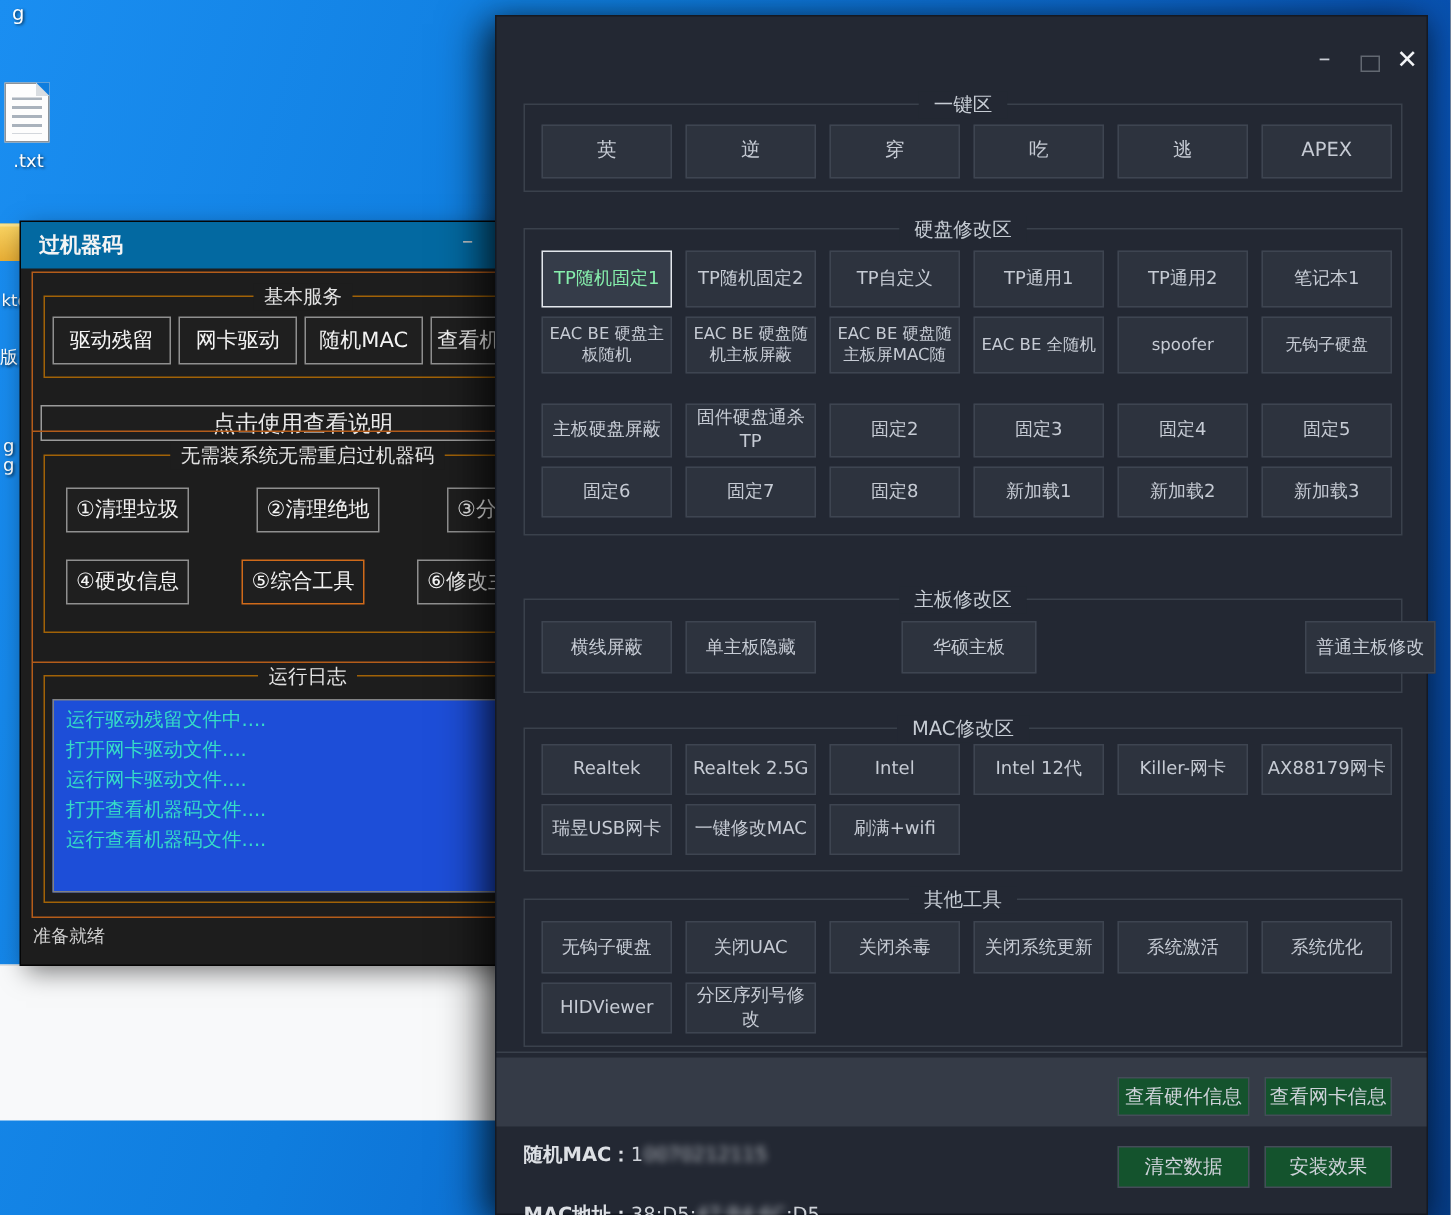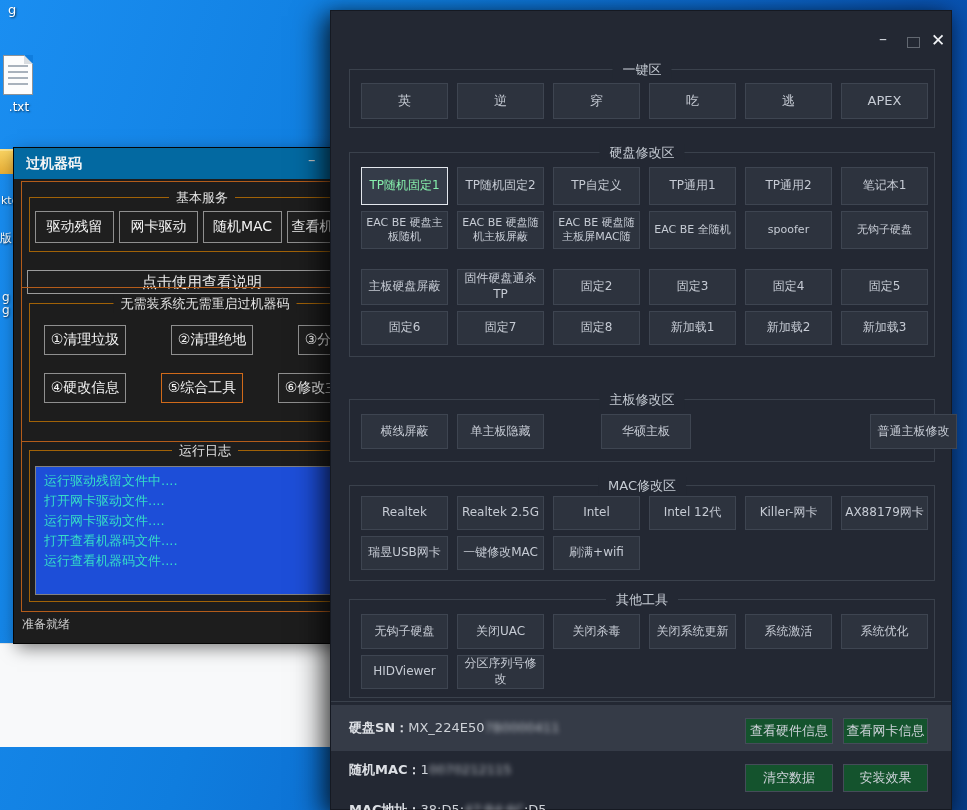--- a/index.html
+++ b/index.html
@@ -247,23 +247,20 @@
       </div>
       <div class="r h34 mb8">
         <div class="btn">HIDViewer</div>
         <div class="btn">分区序列号修改</div>
       </div>
     </div>
 
     <div class="rw-footer">
       <div class="f-divider"></div>
       <div class="f-band"></div>
-      <div class="f-line fl1">
-        <span class="f-label">硬盘SN：</span><span>MX_224E50</span><span class="blur">7B0000411</span>
-      </div>
       <div class="fbtn fb-hw">查看硬件信息</div>
       <div class="fbtn fb-nic">查看网卡信息</div>
       <div class="f-line fl2">
         <span class="f-label">随机MAC：</span><span>1</span><span class="blur">0070212115</span>
       </div>
       <div class="fbtn fb-clear">清空数据</div>
       <div class="fbtn fb-install">安装效果</div>
       <div class="f-line fl3">
         <span class="f-label">MAC地址：</span><span>38:D5:</span><span class="blur">47:B4:6C</span><span>:D5</span>
       </div>

